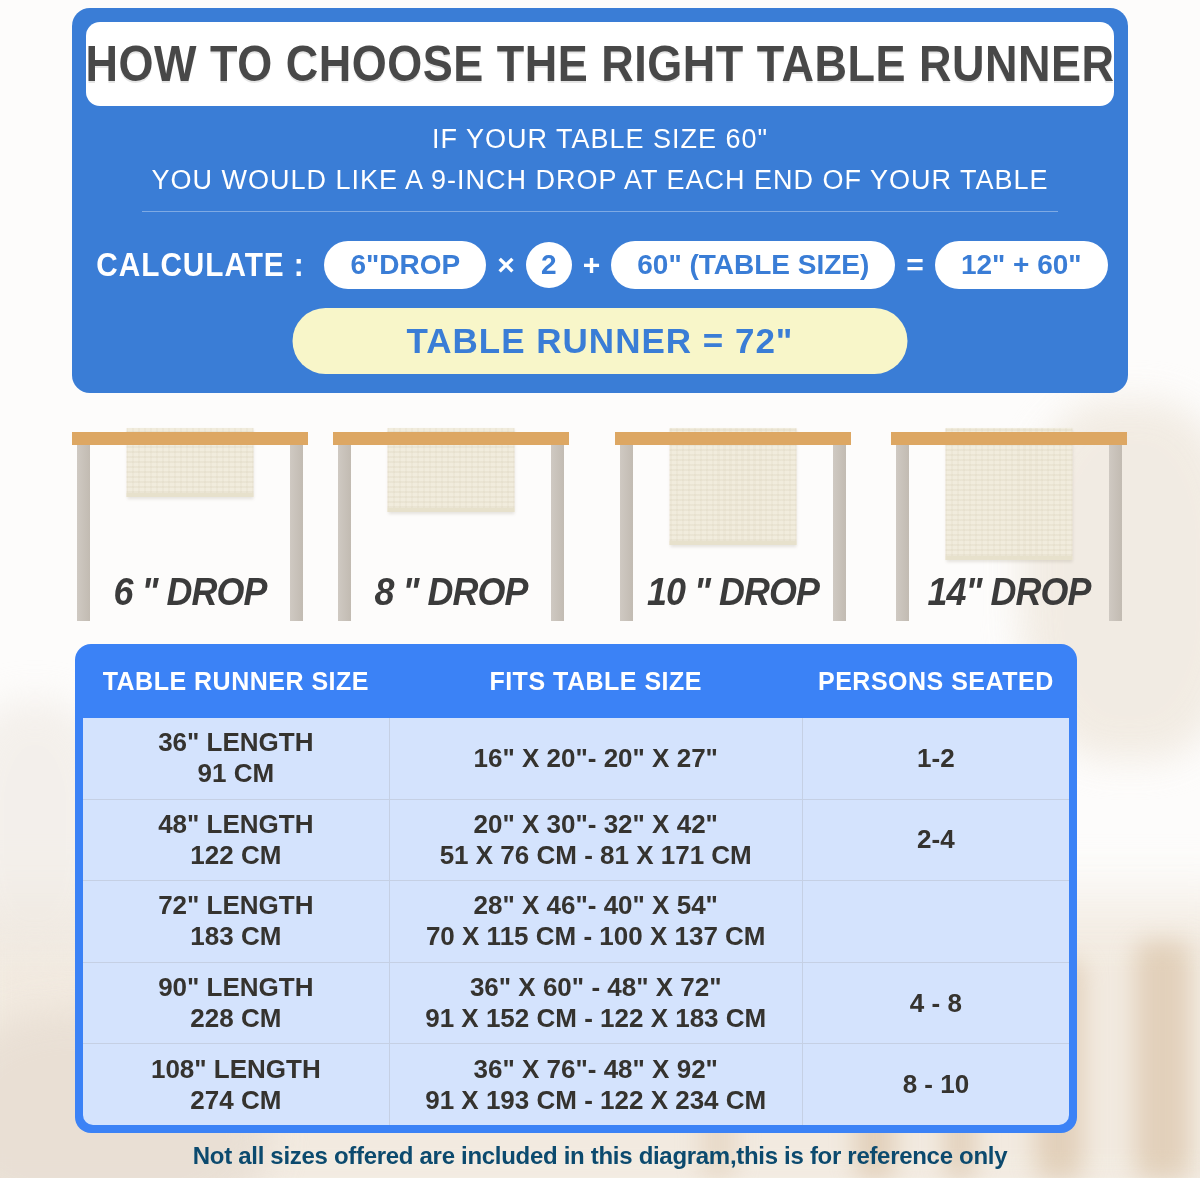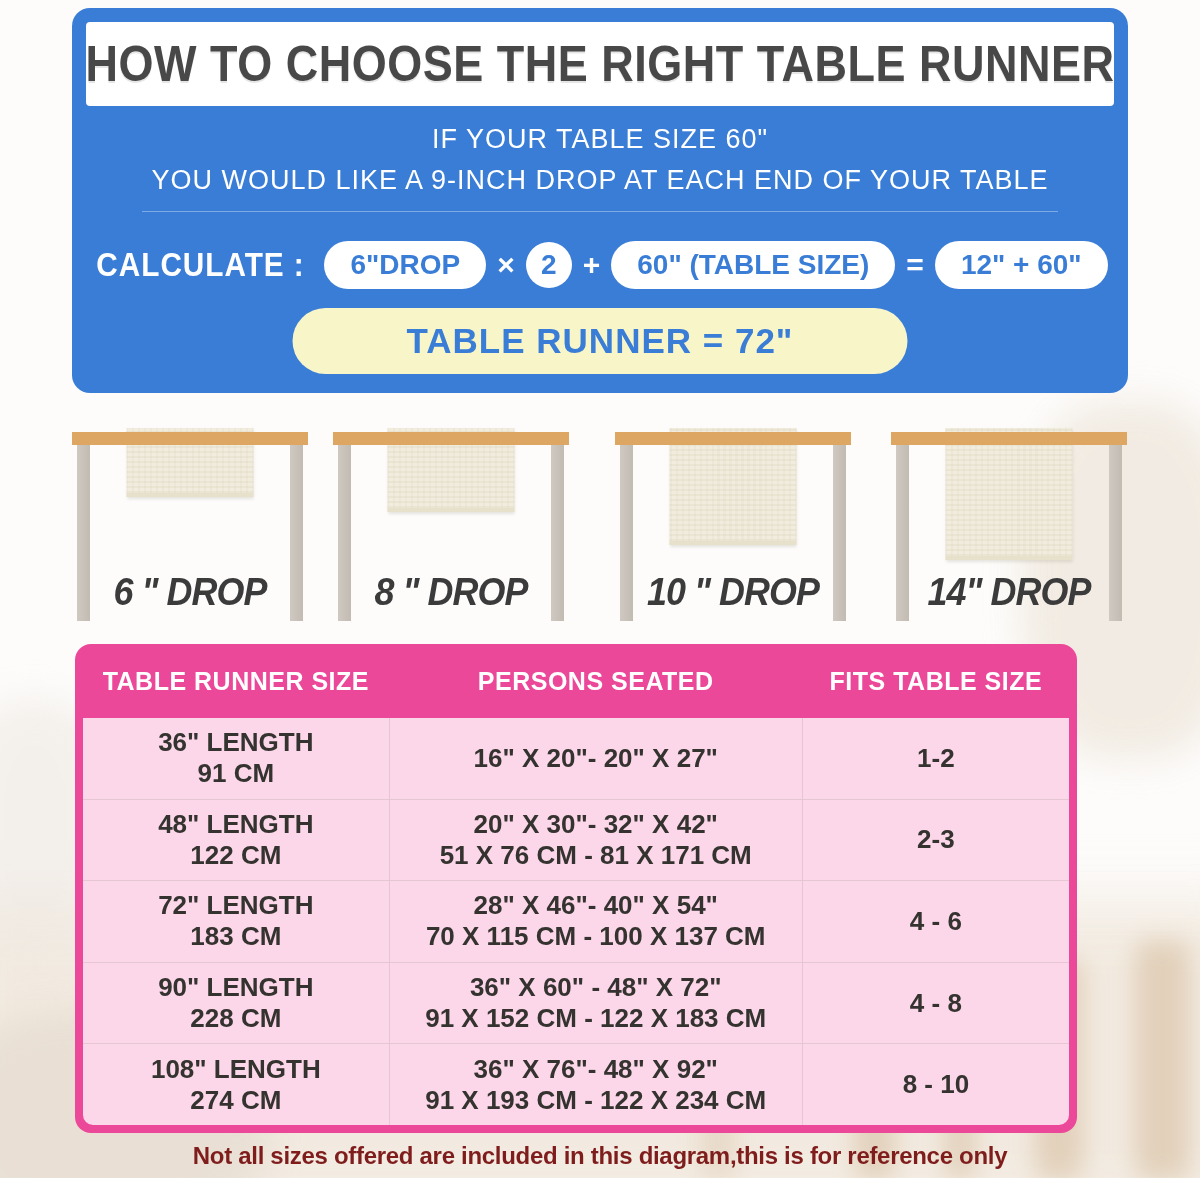--- a/index.html
+++ b/index.html
@@ -19,21 +19,21 @@
   .stripe.s3 { left:1035px; top:960px; width:48px; height:220px; }
   .stripe.s4 { left:1135px; top:940px; width:55px; height:240px; }
   .stripe.s5 { left:700px;  top:1060px; width:36px; height:120px; opacity:.35; }
 
   .layer { position:absolute; inset:0; z-index:1; }
 
   
   .banner { position:absolute; left:72px; top:8px; width:1056px; height:385px;
             background:#3A7DD6; border-radius:18px; }
   .title-box { position:absolute; left:14px; top:14px; right:14px; height:84px;
-               background:#ffffff; border-radius:4px; display:flex; align-items:center; justify-content:center; }
+               background:#ffffff; border-radius:14px; display:flex; align-items:center; justify-content:center; }
   .title-box .title { font-size:45px; font-weight:700; color:#484848; letter-spacing:0.5px;
                       transform:scale(1.0,1.12); white-space:nowrap; text-shadow:0 2px 0 rgba(0,0,0,0.10); }
   .banner .intro { position:absolute; left:0; right:0; top:116px; text-align:center; color:#ffffff; }
   .banner .intro .l1 { font-size:27px; letter-spacing:1px; }
   .banner .intro .l2 { font-size:27px; letter-spacing:1px; margin-top:10px; }
   .banner .divider { position:absolute; left:70px; right:70px; top:203px; height:1px;
                      background:rgba(255,255,255,0.35); }
   .calc-row { position:absolute; left:0; right:0; top:232px; height:50px;
               display:flex; align-items:center; justify-content:center; gap:11px; }
   .calc-label { color:#ffffff; font-size:31px; font-weight:700; letter-spacing:1px; margin-right:4px;
@@ -60,35 +60,35 @@
             repeating-linear-gradient(0deg, rgba(205,195,168,0.18) 0 2px, rgba(255,255,255,0) 2px 5px),
             repeating-linear-gradient(90deg, rgba(205,195,168,0.12) 0 2px, rgba(255,255,255,0) 2px 6px),
             #F1ECDD;
           border-bottom:4px solid #E7E1CC; box-shadow:0 2px 3px rgba(120,110,90,0.18); }
   .fig .drop-label { position:absolute; left:0; right:0; top:146px; text-align:center;
                      font-size:37px; font-weight:700; font-style:italic; color:#3b3b3b;
                      letter-spacing:-1px; transform:scale(0.97,1.05); }
 
   
   .panel { position:absolute; left:75px; top:644px; width:1002px; height:489px;
-           background:#ec4899; border-radius:16px; padding:0 8px 8px 8px; }
+           background:#3b82f6; border-radius:16px; padding:0 8px 8px 8px; }
   .panel-header { height:74px; display:grid; grid-template-columns:31% 42% 27%; align-items:center; }
   .panel-header .h { text-align:center; color:#ffffff; font-size:25px; font-weight:700; letter-spacing:0.5px; }
   .panel-body { height:407px; background:rgba(255,255,255,0.78); border-radius:0 0 10px 10px;
                 display:flex; flex-direction:column; overflow:hidden; }
   .trow { flex:1; display:grid; grid-template-columns:31% 42% 27%; align-items:center;
           border-top:1px solid rgba(120,110,100,0.16); }
   .trow:first-child { border-top:none; }
   .tcell { text-align:center; color:#35332f; font-size:26px; font-weight:700; line-height:31px;
            height:100%; display:flex; flex-direction:column; align-items:center; justify-content:center; }
   .tcell.mid { border-left:1px solid rgba(120,110,100,0.16); border-right:1px solid rgba(120,110,100,0.16); }
 
   
   .footnote { position:absolute; left:0; right:0; top:1142px; text-align:center;
-              font-size:24px; font-weight:700; color:#7f1d1d; letter-spacing:-0.3px; }
+              font-size:24px; font-weight:700; color:#0c4a6e; letter-spacing:-0.3px; }
 </style>
 </head>
 <body>
 
 <div class="photo-bg">
   <div class="blob b-right-mid"></div>
   <div class="blob b-bottom-wash"></div>
   <div class="blob b-bottom-left"></div>
   <div class="blob b-mid-left"></div>
   <div class="stripe s1"></div>
@@ -149,22 +149,22 @@
     <div class="runner-cloth" style="height: 132px;"></div>
     <div class="tabletop"></div>
     <div class="leg left"></div>
     <div class="leg right"></div>
     <div class="drop-label">14" DROP</div>
   </div>
 
   <div class="panel">
     <div class="panel-header">
       <div class="h">TABLE RUNNER SIZE</div>
+      <div class="h">FITS TABLE SIZE</div>
       <div class="h">PERSONS SEATED</div>
-      <div class="h">FITS TABLE SIZE</div>
     </div>
     <div class="panel-body">
 
       <div class="trow">
         <div class="tcell">
           <span>36" LENGTH</span>
           <span>91 CM</span>
         </div>
         <div class="tcell mid">
           <span>16" X 20"- 20" X 27"</span>
@@ -177,36 +177,33 @@
       <div class="trow">
         <div class="tcell">
           <span>48" LENGTH</span>
           <span>122 CM</span>
         </div>
         <div class="tcell mid">
           <span>20" X 30"- 32" X 42"</span>
           <span>51 X 76 CM - 81 X 171 CM</span>
         </div>
         <div class="tcell">
-          <span>2-3</span>
+          <span>2-4</span>
         </div>
       </div>
 
       <div class="trow">
         <div class="tcell">
           <span>72" LENGTH</span>
           <span>183 CM</span>
         </div>
         <div class="tcell mid">
           <span>28" X 46"- 40" X 54"</span>
           <span>70 X 115 CM - 100 X 137 CM</span>
         </div>
-        <div class="tcell">
-          <span>4 - 6</span>
-        </div>
       </div>
 
       <div class="trow">
         <div class="tcell">
           <span>90" LENGTH</span>
           <span>228 CM</span>
         </div>
         <div class="tcell mid">
           <span>36" X 60" - 48" X 72"</span>
           <span>91 X 152 CM - 122 X 183 CM</span>

